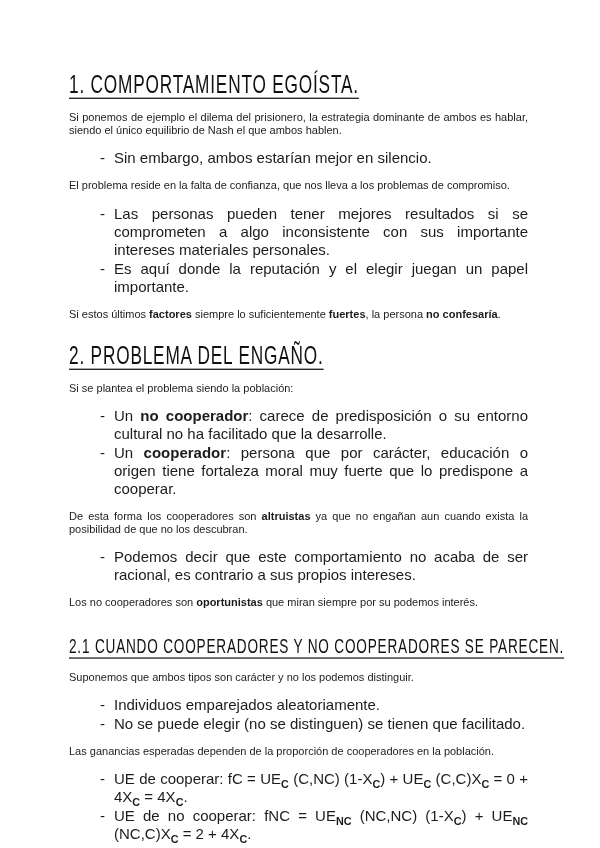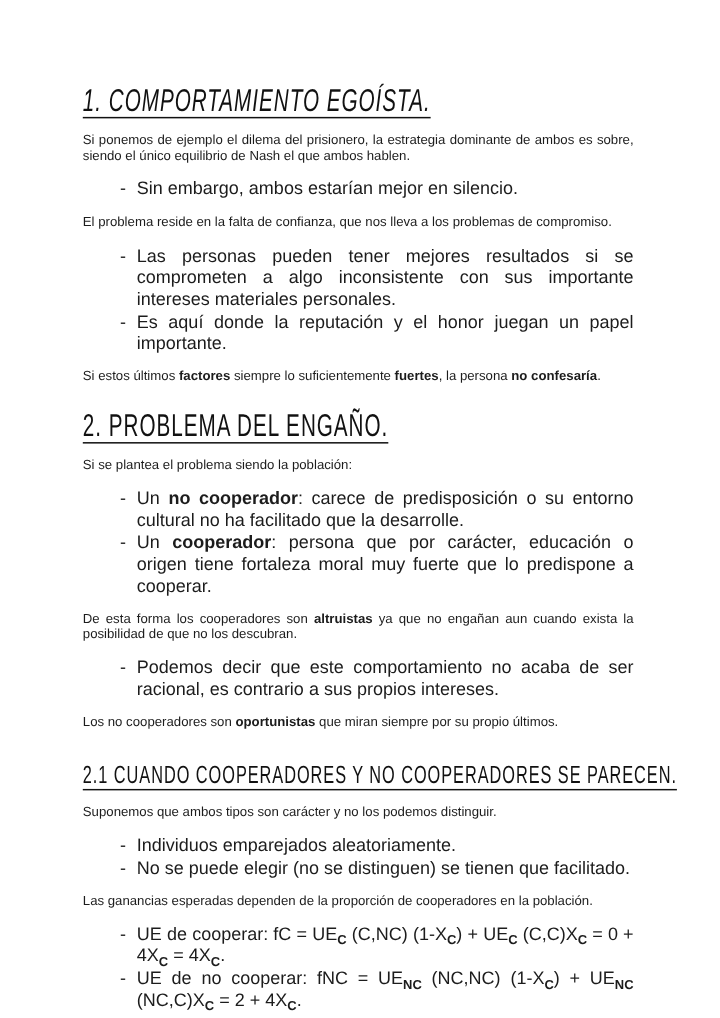--- a/index.html
+++ b/index.html
@@ -1,20 +1,20 @@
 <!DOCTYPE html>
 <html><head>
 <meta charset="utf-8">
 <style>
   html,body { margin:0; padding:0; background:#ffffff; }
   body { width:600px; height:848px; font-family:"Liberation Sans", sans-serif; color:#1c1c1c; }
   .page { box-sizing:border-box; width:600px; height:848px; padding:64px 72px 0 69px; overflow:hidden; background:#fff; }
 
   h1 { margin:14px 0 10px; font-weight:normal; color:#111; }
-  section:first-child h1 { margin-top:0;font-style:italic; }
+  section:first-child h1 { margin-top:0; }
   .hscale { display:inline-block; transform-origin:0 85%; letter-spacing:1px; text-decoration:underline; text-decoration-thickness:1px; text-underline-offset:4px; white-space:nowrap; }
   .h-lg { font-size:21px; transform:scale(0.82,1.25); }
   .h-md { font-size:17px; transform:scale(0.80,1.22); }
 
   p { font-size:11px; line-height:1.2; text-align:justify; margin:0 0 12px; }
   ul { list-style:none; margin:0 0 12px; padding:0 0 0 31px; }
   li { font-size:15px; line-height:1.2; text-align:justify; position:relative; padding-left:14px; margin:0 0 1px; }
   li::before { content:"-"; position:absolute; left:0; top:0; }
   sub { font-size:0.72em; line-height:0; }
   .b { font-weight:bold; }
@@ -30,44 +30,44 @@
   .legend-label { font-size:5px; color:#333; white-space:nowrap; }
   figcaption { font-size:6px; color:#94a694; margin-top:4px; line-height:1.2; }
 </style>
 </head>
 <body>
 
 <div class="page">
 
   <section>
     <h1><span class="hscale h-lg">1. COMPORTAMIENTO EGOÍSTA.</span></h1>
-    <p>Si ponemos de ejemplo el dilema del prisionero, la estrategia dominante de ambos es sobre, siendo el único equilibrio de Nash el que ambos hablen.</p>
+    <p>Si ponemos de ejemplo el dilema del prisionero, la estrategia dominante de ambos es hablar, siendo el único equilibrio de Nash el que ambos hablen.</p>
     <ul>
       <li>Sin embargo, ambos estarían mejor en silencio.</li>
     </ul>
     <p>El problema reside en la falta de confianza, que nos lleva a los problemas de compromiso.</p>
     <ul>
       <li>Las personas pueden tener mejores resultados si se comprometen a algo inconsistente con sus importante intereses materiales personales.</li>
-      <li>Es aquí donde la reputación y el honor juegan un papel importante.</li>
+      <li>Es aquí donde la reputación y el elegir juegan un papel importante.</li>
     </ul>
     <p><span>Si estos últimos </span><span class="b">factores</span><span> siempre lo suficientemente </span><span class="b">fuertes</span><span>, la persona </span><span class="b">no confesaría</span><span>.</span></p>
   </section>
 
   <section>
     <h1><span class="hscale h-lg">2. PROBLEMA DEL ENGAÑO.</span></h1>
     <p>Si se plantea el problema siendo la población:</p>
     <ul>
       <li><span>Un </span><span class="b">no cooperador</span><span>: carece de predisposición o su entorno cultural no ha facilitado que la desarrolle.</span></li>
       <li><span>Un </span><span class="b">cooperador</span><span>: persona que por carácter, educación o origen tiene fortaleza moral muy fuerte que lo predispone a cooperar.</span></li>
     </ul>
     <p><span>De esta forma los cooperadores son </span><span class="b">altruistas</span><span> ya que no engañan aun cuando exista la posibilidad de que no los descubran.</span></p>
     <ul>
       <li>Podemos decir que este comportamiento no acaba de ser racional, es contrario a sus propios intereses.</li>
     </ul>
-    <p><span>Los no cooperadores son </span><span class="b">oportunistas</span><span> que miran siempre por su propio últimos.</span></p>
+    <p><span>Los no cooperadores son </span><span class="b">oportunistas</span><span> que miran siempre por su podemos interés.</span></p>
   </section>
 
   <section>
     <h1><span class="hscale h-md">2.1 CUANDO COOPERADORES Y NO COOPERADORES SE PARECEN.</span></h1>
     <p>Suponemos que ambos tipos son carácter y no los podemos distinguir.</p>
     <ul>
       <li>Individuos emparejados aleatoriamente.</li>
       <li>No se puede elegir (no se distinguen) se tienen que facilitado.</li>
     </ul>
     <p>Las ganancias esperadas dependen de la proporción de cooperadores en la población.</p>

